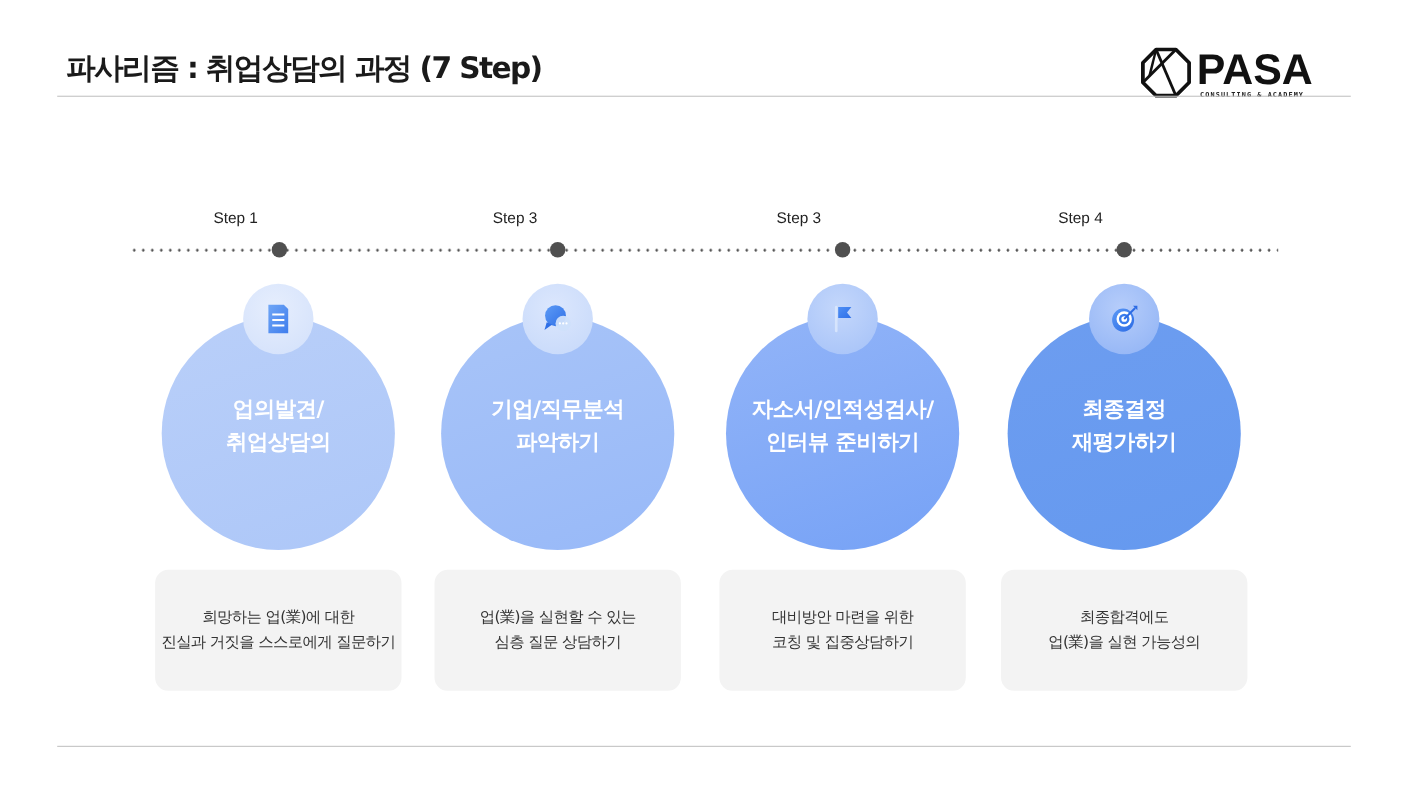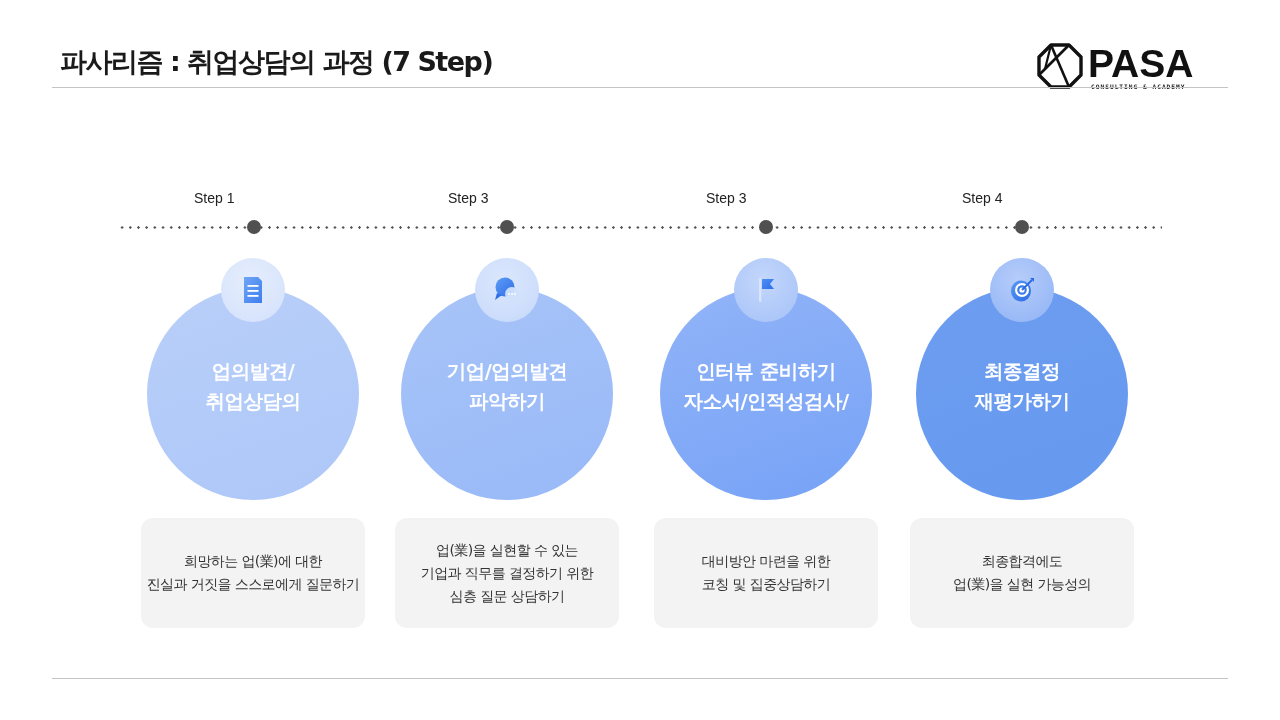--- a/index.html
+++ b/index.html
@@ -99,26 +99,26 @@
 <div class="step-dot" style="left:247px;"></div>
 <div class="step-dot" style="left:500px;"></div>
 <div class="step-dot" style="left:759px;"></div>
 <div class="step-dot" style="left:1015px;"></div>
 
 <div class="circle c1" style="left:147px;">
   <span>업의발견/</span>
   <span>취업상담의</span>
 </div>
 <div class="circle c2" style="left:401px;">
-  <span>기업/업의발견</span>
+  <span>기업/직무분석</span>
   <span>파악하기</span>
 </div>
 <div class="circle c3" style="left:660px;">
+  <span>자소서/인적성검사/</span>
   <span>인터뷰 준비하기</span>
-  <span>자소서/인적성검사/</span>
 </div>
 <div class="circle c4" style="left:916px;">
   <span>최종결정</span>
   <span>재평가하기</span>
 </div>
 
 <div class="bubble b1" style="left:221px;">
   <svg viewBox="0 0 34 34">
     <defs>
         <linearGradient id="gDoc" x1="0" y1="0" x2="1" y2="1">
@@ -176,21 +176,20 @@
     <path d="M25 5 L29 5 L29 9 Z" fill="#2c6be4"></path>
   </svg>
 </div>
 
 <div class="card" style="left:141px;">
   <span>희망하는 업(業)에 대한</span>
   <span>진실과 거짓을 스스로에게 질문하기</span>
 </div>
 <div class="card" style="left:395px;">
   <span>업(業)을 실현할 수 있는</span>
-  <span>기업과 직무를 결정하기 위한</span>
   <span>심층 질문 상담하기</span>
 </div>
 <div class="card" style="left:654px;">
   <span>대비방안 마련을 위한</span>
   <span>코칭 및 집중상담하기</span>
 </div>
 <div class="card" style="left:910px;">
   <span>최종합격에도</span>
   <span>업(業)을 실현 가능성의</span>
 </div>

